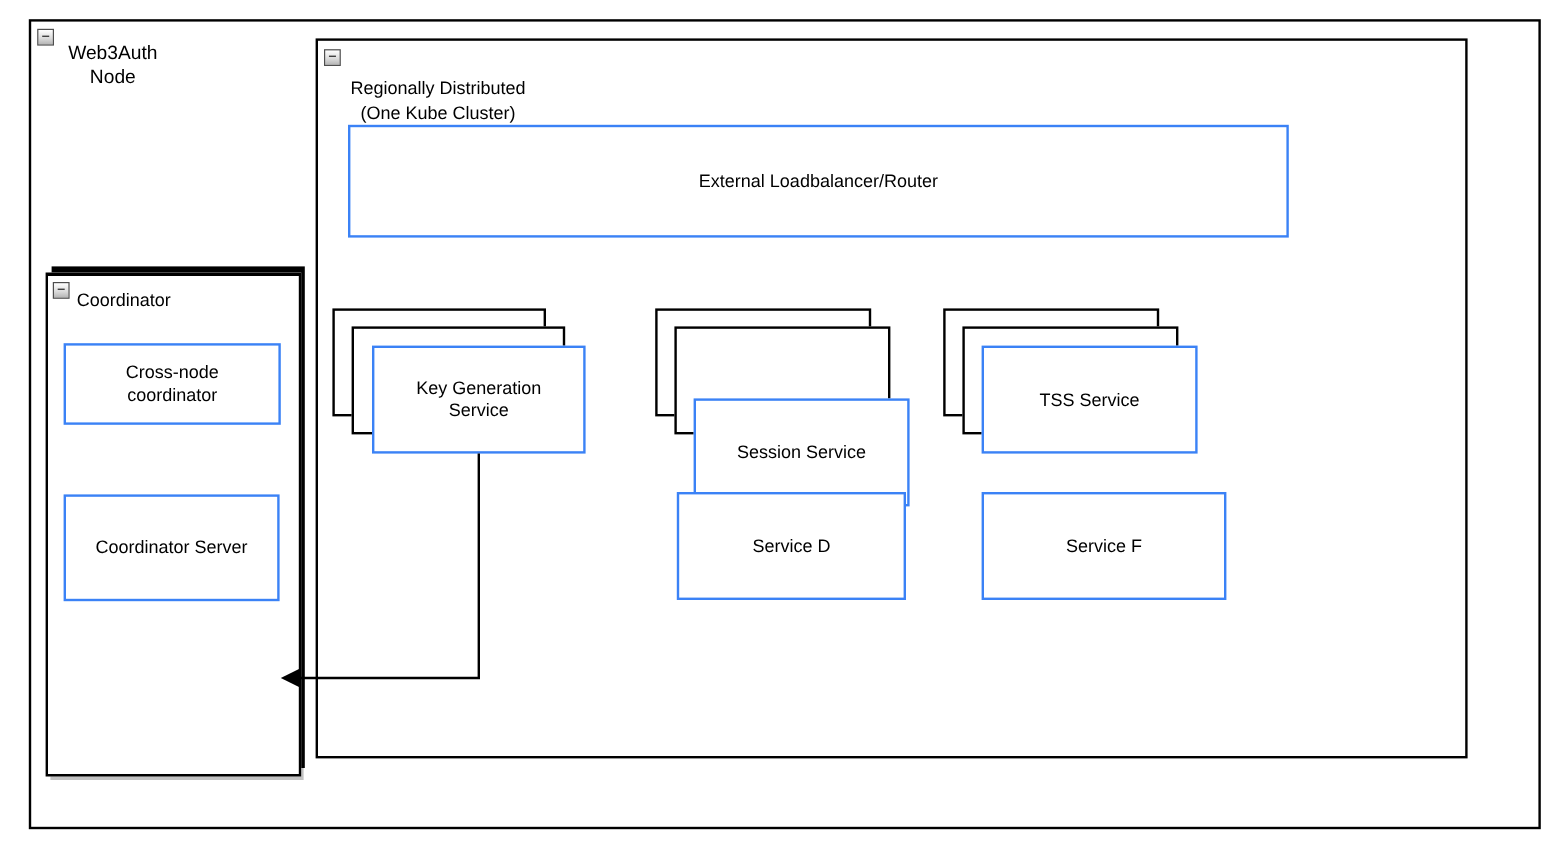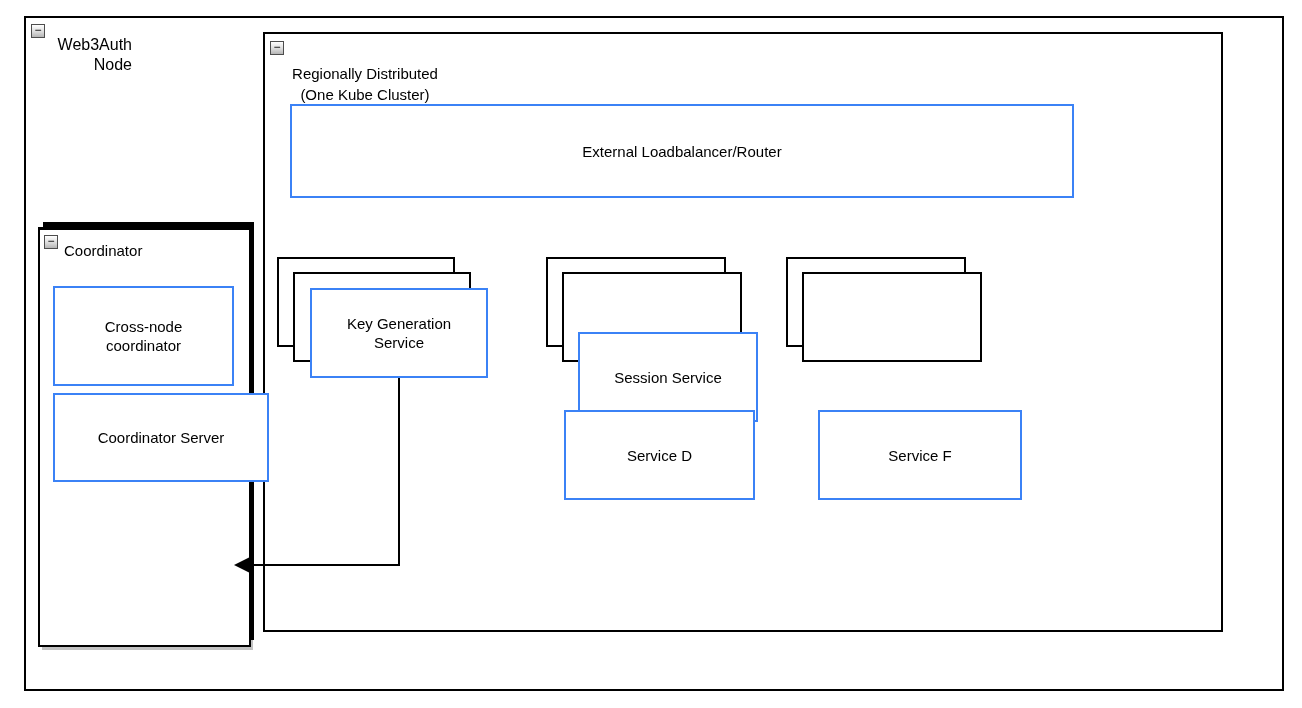--- a/index.html
+++ b/index.html
@@ -41,21 +41,21 @@
 </style>
 </head>
 <body>
 
 <div id="canvas">
 
   <div class="container" style="left:24px; top:16px; width:1260px; height:675px;"></div>
   <div class="collapse-btn" style="left:31px; top:24px;">
     <span>−</span>
   </div>
-  <div class="title center" id="web3auth-title" style="left:32px; top:35px; width:100px;text-align:right;">
+  <div class="title center" id="web3auth-title" style="left:44px; top:35px; width:100px;">
     <div>Web3Auth</div>
     <div>Node</div>
   </div>
 
   <div class="container" style="left:263px; top:32px; width:960px; height:600px;"></div>
   <div class="collapse-btn" style="left:270px; top:41px;">
     <span>−</span>
   </div>
   <div class="title center" style="left:274px; top:47px; width:182px;margin-top:16px;">
     <div>Regionally Distributed</div>
@@ -76,41 +76,44 @@
   </div>
 
   <div class="stack-back" style="left:546px; top:257px; width:180px; height:90px;"></div>
   <div class="stack-back" style="left:562px; top:272px; width:180px; height:90px;"></div>
   <div class="node" style="left:578px; top:288px; width:180px; height:90px;margin-top:44px;">
     <span>Session Service</span>
   </div>
 
   <div class="stack-back" style="left:786px; top:257px; width:180px; height:90px;"></div>
   <div class="stack-back" style="left:802px; top:272px; width:180px; height:90px;"></div>
+  <div class="node" style="left:818px; top:288px; width:180px; height:90px;">
+    <span>TSS Service</span>
+  </div>
 
   <div class="node" style="left:564px; top:410px; width:191px; height:90px;">
     <span>Service D</span>
   </div>
   <div class="node" style="left:818px; top:410px; width:204px; height:90px;">
     <span>Service F</span>
   </div>
 
   <div class="container" id="coordinator-box" style="left:38px; top:227px; width:213px; height:420px;"></div>
   <div class="collapse-btn" style="left:44px; top:235px;">
     <span>−</span>
   </div>
   <div class="title" style="left:64px; top:240px;">Coordinator</div>
 
-  <div class="node" style="left:53px; top:286px; width:181px; height:100px;">
+  <div class="node" style="left:53px; top:286px; width:181px; height:68px;">
     <div>
       <div>Cross-node</div>
       <div>coordinator</div>
     </div>
   </div>
-  <div class="node" style="left:53px; top:393px; width:216px; height:89px;">
+  <div class="node" style="left:53px; top:412px; width:180px; height:89px;">
     <span>Coordinator Server</span>
   </div>
 
   <svg class="edge-layer" width="1302" height="708" viewBox="0 0 1302 708">
     <g>
       <path d="M 399 378 L 399 565 L 248 565" fill="none" stroke="#000000" stroke-width="2"></path>
       <polygon points="234,565 250,557 250,573" fill="#000000"></polygon>
     </g>
   </svg>
 

